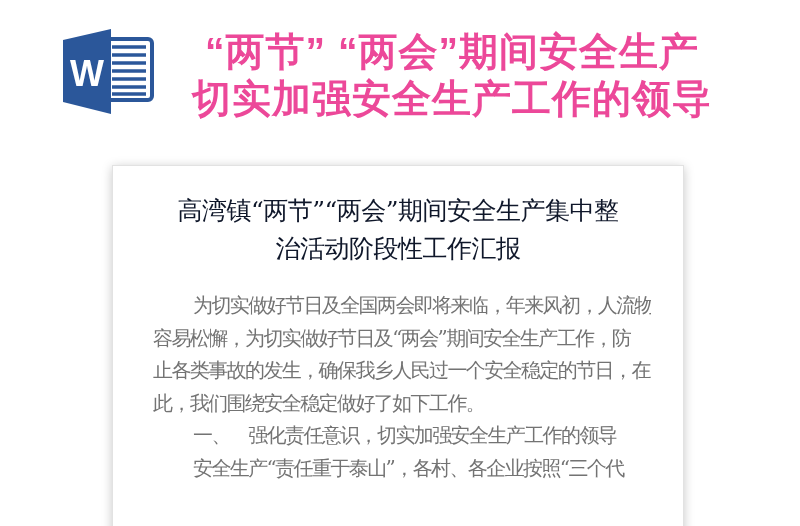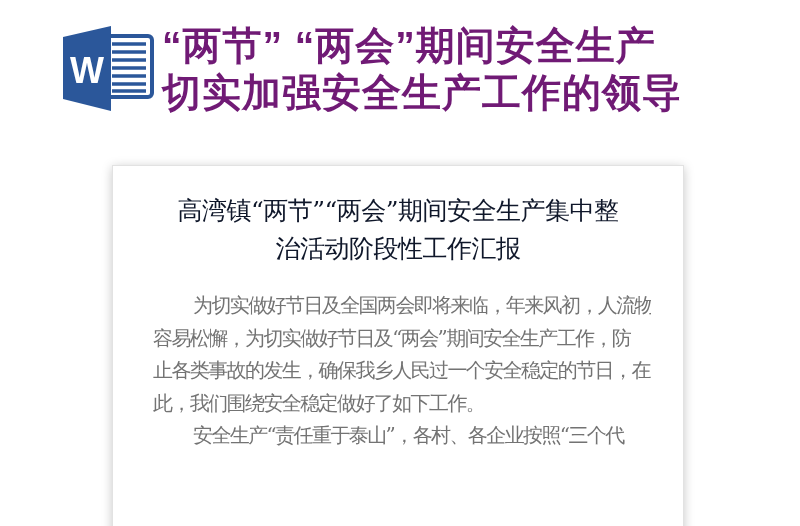--- a/index.html
+++ b/index.html
@@ -9,24 +9,25 @@
     font-family: "Liberation Sans", sans-serif;
   }
 
   
   .hdr {
     position: absolute; top: 22px; left: 60px; width: 682px;
     display: flex; align-items: center;
   }
   .word-icon { width: 96px; height: 92px; flex: none; }
   .hdr-titles {
-    flex: 1; text-align: left; margin-left: 6px;
-    color: #701a75; font-weight: 800;
+    flex: 1; text-align: center; margin-left: 6px;
+    color: #ec4899; font-weight: 800;
     font-size: 39px; line-height: 47px; letter-spacing: 1px;
     font-family: "Liberation Sans", sans-serif;
+    margin-top: 6px;
   }
 
   
   .doc-page {
     position: absolute; left: 112px; top: 165px;
     width: 572px; height: 640px;
     background: #ffffff;
     border: 1px solid #e2e2e2;
     box-shadow: 0 2px 10px rgba(0,0,0,0.22);
     box-sizing: border-box;
@@ -80,15 +81,16 @@
 <section class="doc-page">
   <h1 class="doc-title">
     <div>高湾镇“两节”“两会”期间安全生产集中整</div>
     <div>治活动阶段性工作汇报</div>
   </h1>
   <div class="doc-body">
     <div class="line indent">为切实做好节日及全国两会即将来临，年来风初，人流物</div>
     <div class="line">容易松懈，为切实做好节日及“两会”期间安全生产工作，防</div>
     <div class="line">止各类事故的发生，确保我乡人民过一个安全稳定的节日，在</div>
     <div class="line">此，我们围绕安全稳定做好了如下工作。</div>
+    <div class="line indent">一、　强化责任意识，切实加强安全生产工作的领导</div>
     <div class="line indent">安全生产“责任重于泰山”，各村、各企业按照“三个代</div>
   </div>
 </section>
 
 </body></html>

